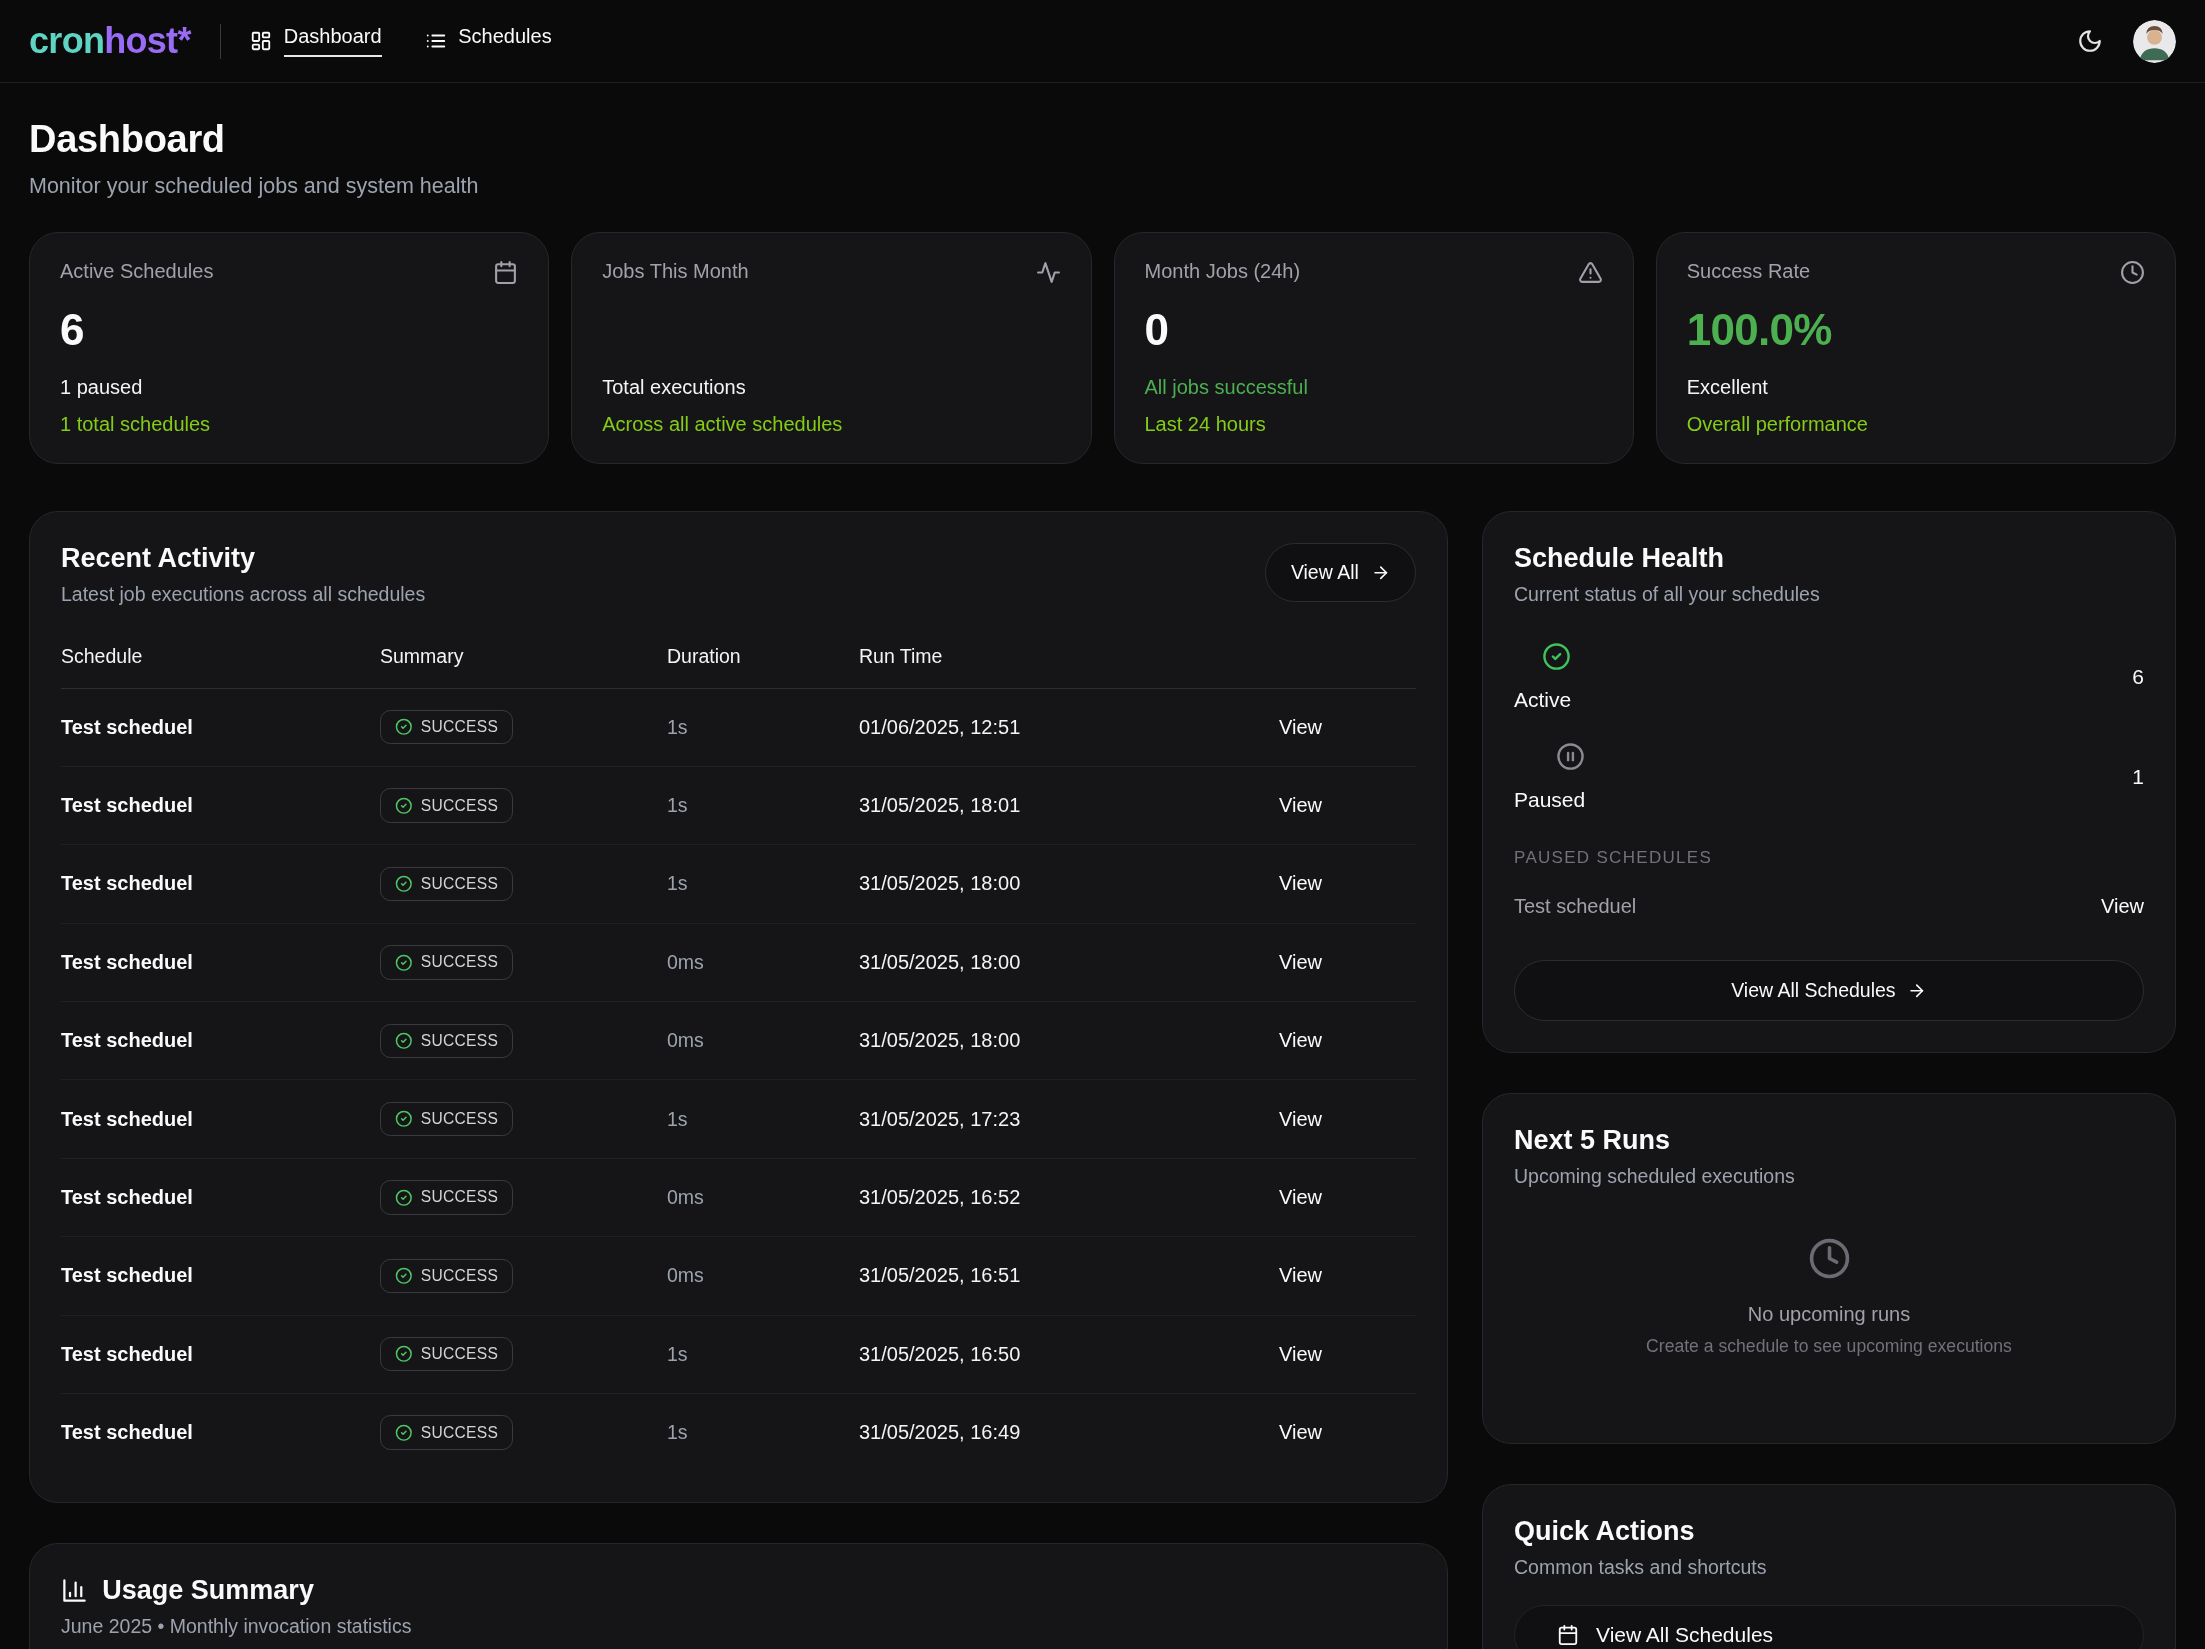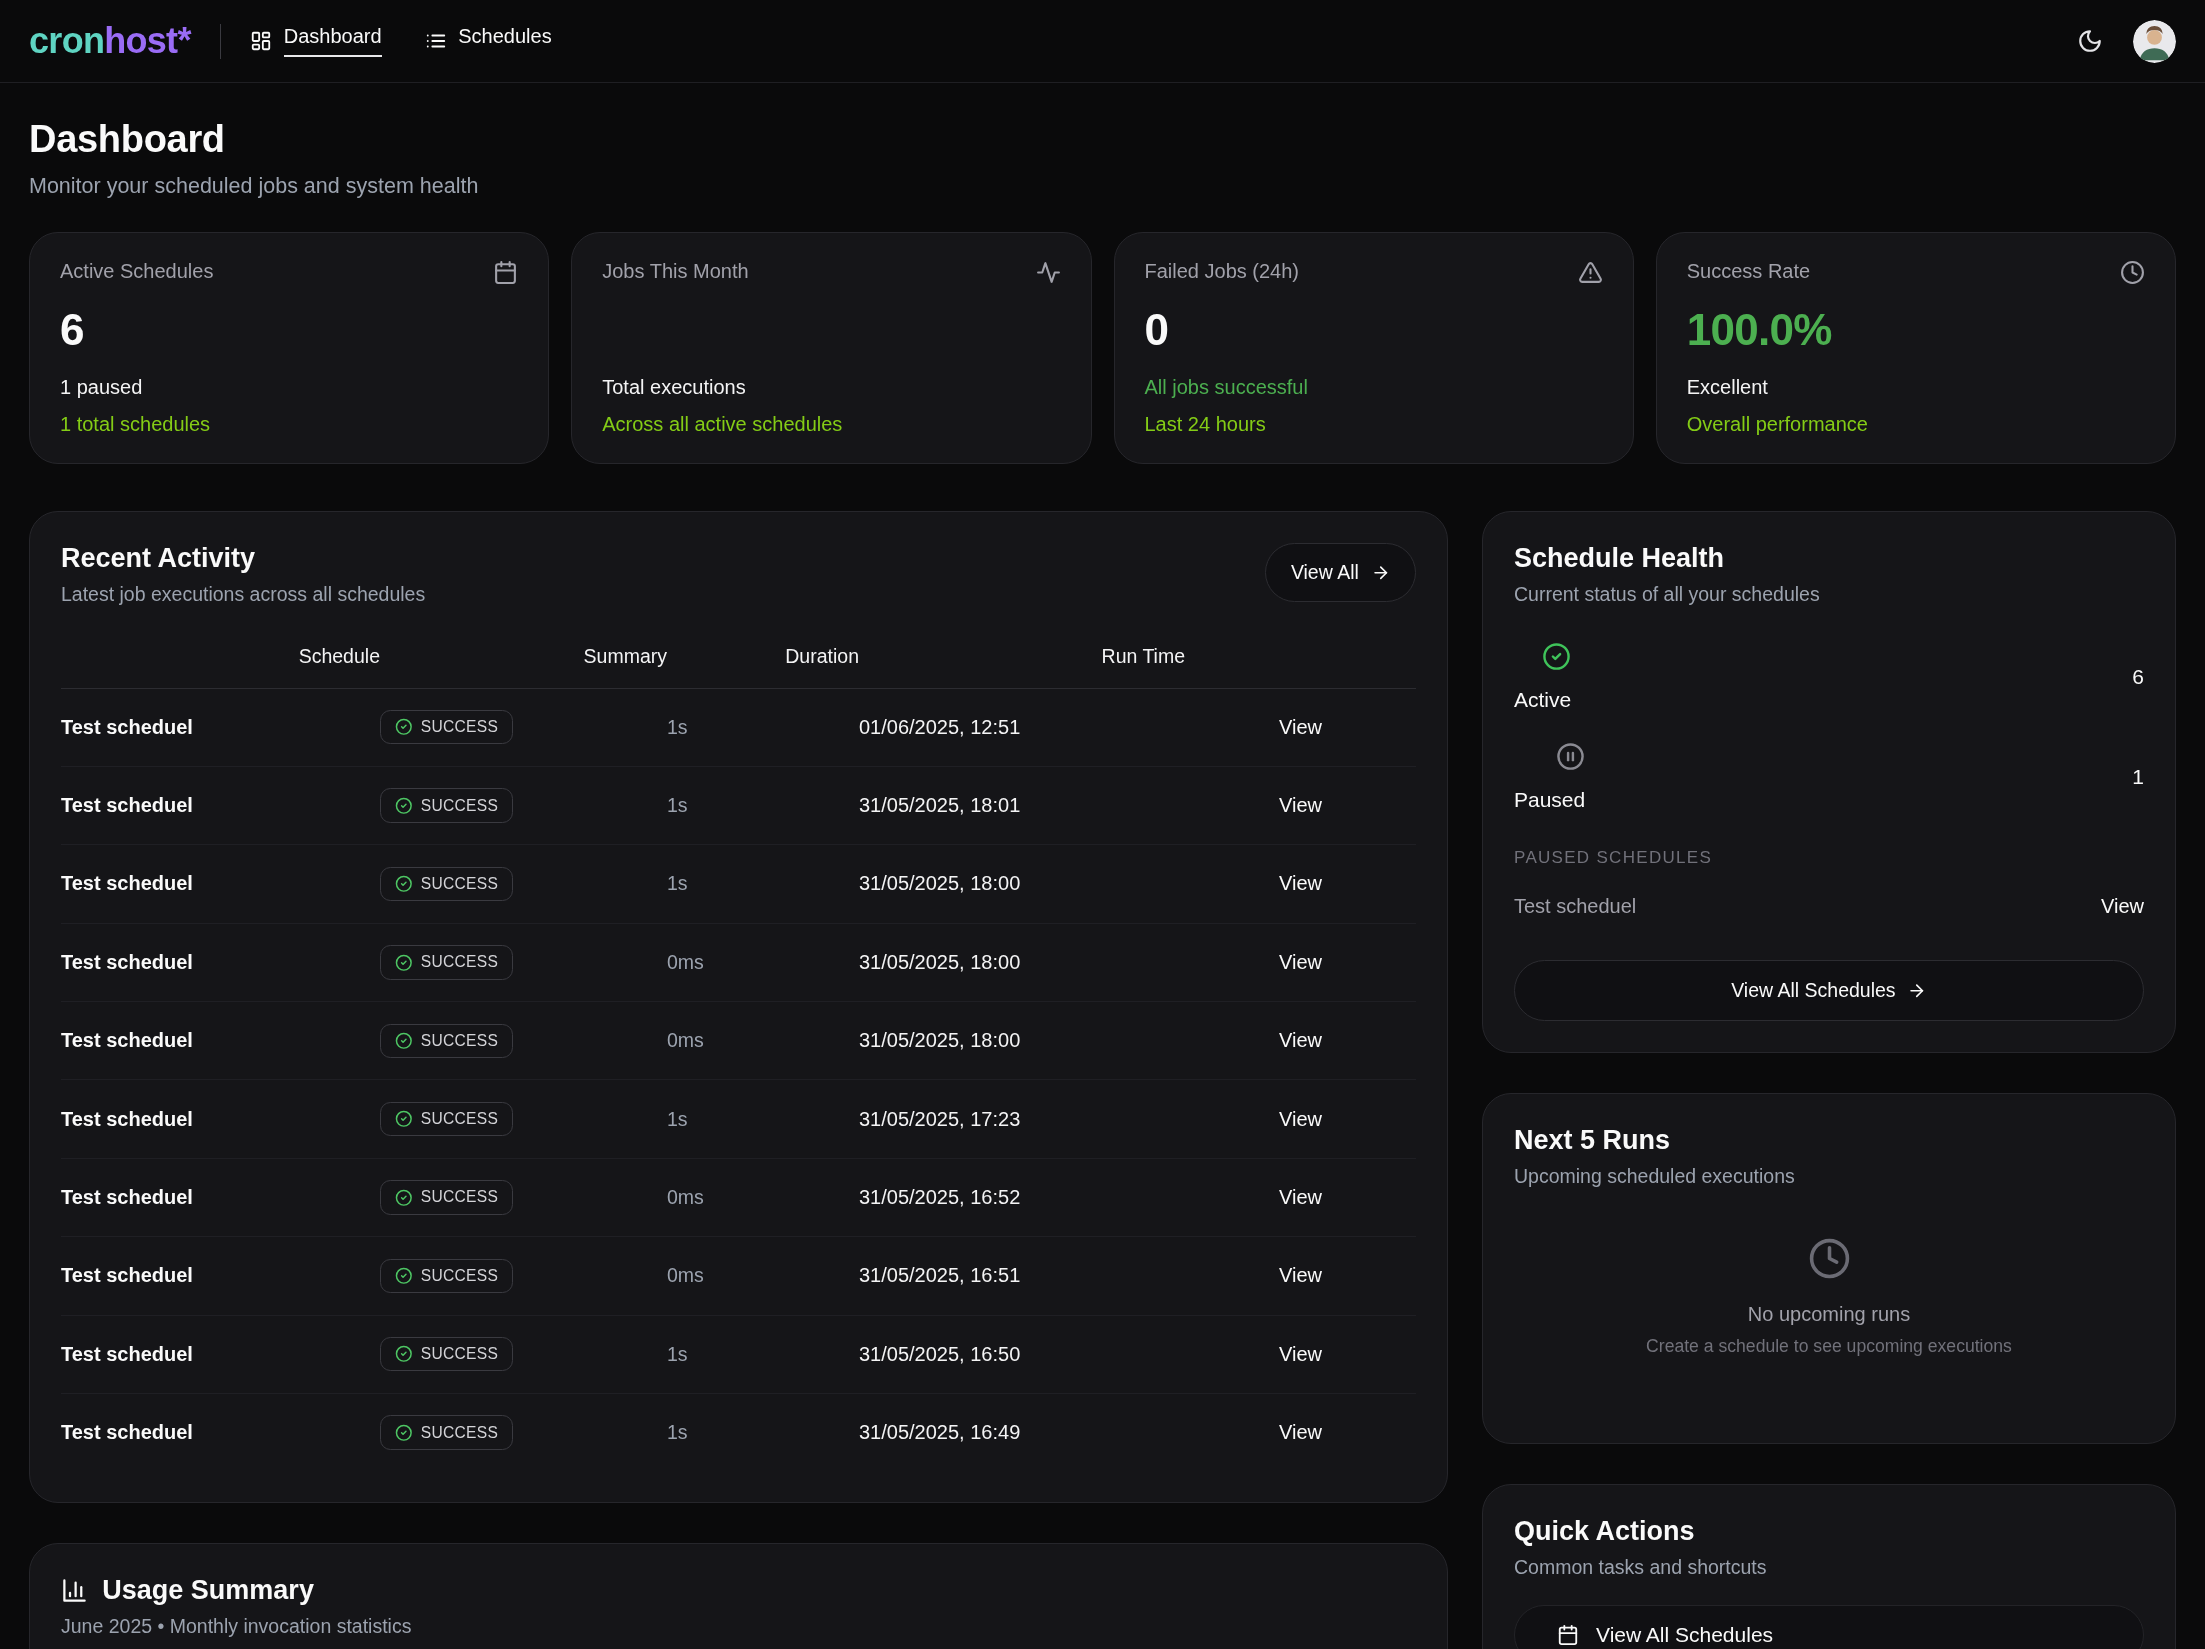--- a/index.html
+++ b/index.html
@@ -62,21 +62,21 @@
     display:inline-flex; align-items:center; gap:11.7px;
     background:#101013; border:1.3px solid #2c2c31; border-radius:651px;
     color:#fafafa; font-size:19.5px; font-weight:500; font-family:inherit;
     padding:17px 25px; cursor:pointer;
   }
   .pill-btn .icon { width:19.5px; height:19.5px; }
 
   .table { margin-top:39px; }
   .table-header, .table-row { display:grid; grid-template-columns:319px 287px 192px 326px 1fr; align-items:center; }
   .table-header { padding:0 0 19.5px 0; border-bottom:1.3px solid #2c2c31; }
-  .th { font-size:19.5px; font-weight:500; color:#f4f4f5;text-align:right; }
+  .th { font-size:19.5px; font-weight:500; color:#f4f4f5; }
   .table-row { padding:21.5px 0; border-bottom:1.3px solid #1f1f24; min-height:69px; }
   .table-row:last-child { border-bottom:none; }
   .c-schedule { font-size:20px; font-weight:600; color:#fafafa; }
   .c-duration { font-size:19.5px; color:#9ca3af; }
   .c-runtime  { font-size:20px; font-weight:500; color:#f4f4f5; }
   .c-action   { font-size:20px; font-weight:500; color:#fafafa; text-align:center; cursor:pointer; }
   .badge {
     display:inline-flex; align-items:center; gap:7.8px;
     border:1.3px solid #3a3a40; border-radius:10.4px; padding:7.2px 14.3px;
     font-size:15.6px; letter-spacing:0.3px; color:#d4d4d8; font-weight:500;
@@ -196,21 +196,21 @@
         <svg class="icon" viewBox="0 0 24 24">
             <path d="M22 12h-4l-3 9L9 3l-3 9H2"></path>
           </svg>
       </div>
       <div class="stat-line1">Total executions</div>
       <div class="stat-line2">Across all active schedules</div>
     </div>
 
     <div class="card stat-card">
       <div class="stat-top">
-        <span class="stat-label">Failed Jobs (24h)</span>
+        <span class="stat-label">Month Jobs (24h)</span>
         <svg class="icon" viewBox="0 0 24 24">
             <path d="m21.73 18-8-14a2 2 0 0 0-3.48 0l-8 14A2 2 0 0 0 4 21h16a2 2 0 0 0 1.73-3Z"></path>
             <line x1="12" y1="9" x2="12" y2="13"></line>
             <line x1="12" y1="17" x2="12.01" y2="17"></line>
           </svg>
       </div>
       <div class="stat-value">0</div>
       <div class="stat-line1 green-text">All jobs successful</div>
       <div class="stat-line2">Last 24 hours</div>
     </div>

